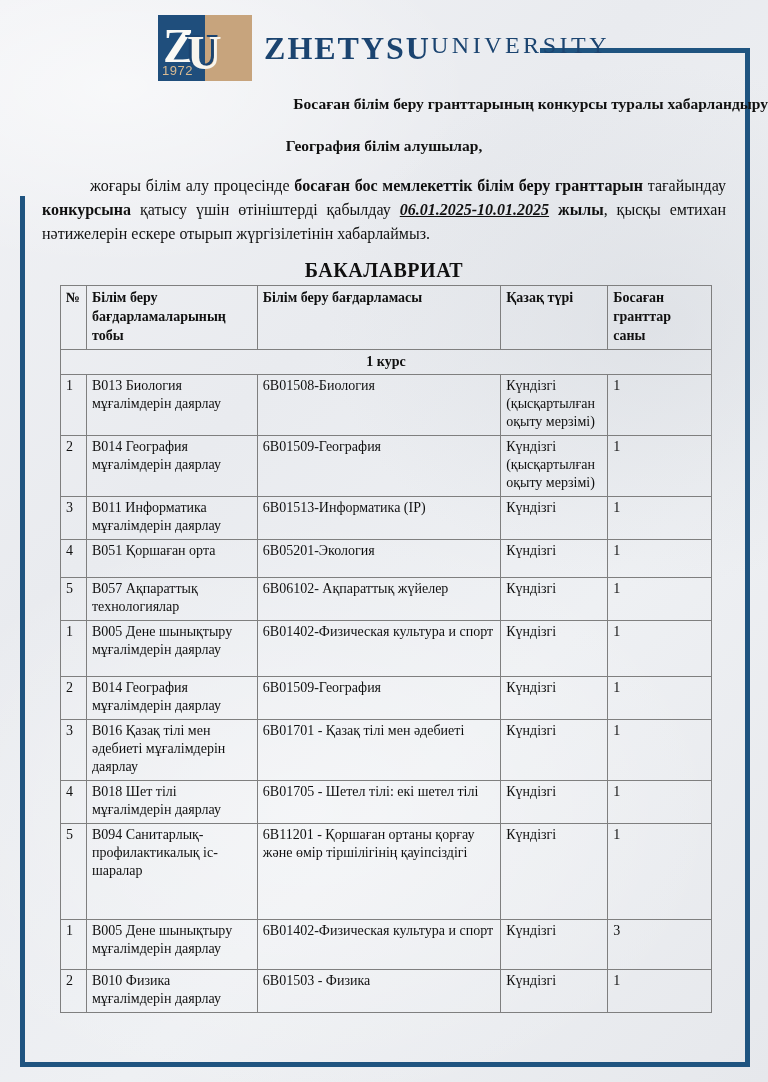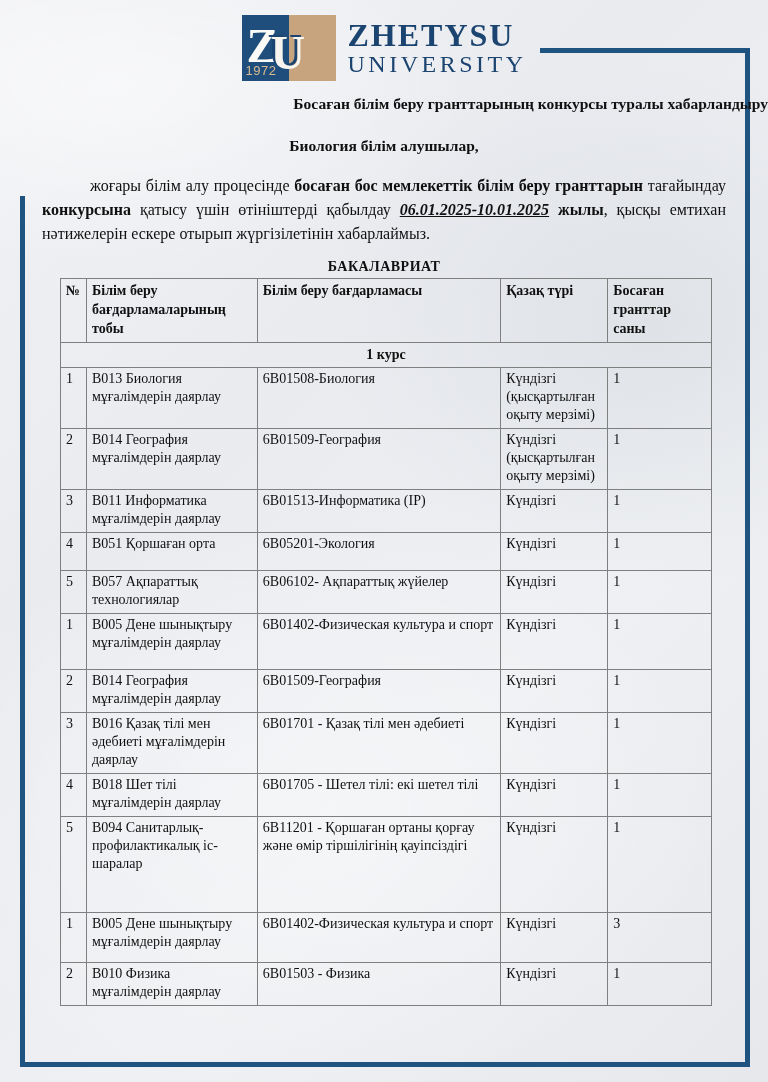--- a/index.html
+++ b/index.html
@@ -47,21 +47,21 @@
   .logo-u{
     position:absolute;left:29px;top:10px;
     font-size:48px;line-height:56px;font-weight:700;color:#f8f5ee;
     text-shadow:-3px -2px 0 var(--navy);
   }
   .logo-year{
     position:absolute;left:4px;bottom:3px;
     font-size:13px;letter-spacing:.5px;color:#d9bb92;
     font-family:"Liberation Sans","DejaVu Sans",sans-serif;
   }
-  .logo-text{display:flex;flex-direction:column;align-items:flex-start;}
+  .logo-text{display:flex;flex-direction:row;align-items:flex-start;}
   .logo-line1{font-size:32px;line-height:32px;font-weight:700;letter-spacing:2px;color:var(--navy);}
   .logo-line2{font-size:24px;line-height:27px;font-weight:400;letter-spacing:3.5px;color:var(--navy);}
 
   h1.doc-title{
     position:relative;z-index:1;
     margin-top:14px;text-align:right;
     font-size:15.5px;font-weight:700;
   }
   h2.salutation{
     position:relative;z-index:1;
@@ -73,21 +73,21 @@
     margin:19px 42px 0 42px;
     text-align:justify;text-indent:48px;
     font-size:16px;line-height:24px;
   }
   p.body-text .seg-bold{font-weight:700;margin-top:19px;}
   p.body-text .seg-biu{font-weight:700;font-style:italic;text-decoration:underline;}
 
   h3.table-title{
     position:relative;z-index:1;
     margin-top:13px;text-align:center;
-    font-size:14px;font-weight:700;letter-spacing:.5px;
+    font-size:20px;font-weight:700;letter-spacing:.5px;
   }
   table.grants{
     position:relative;z-index:1;
     margin:3px 56px 0 60px;
     width:652px;
     border-collapse:collapse;
     font-size:14px;line-height:18px;
   }
   table.grants td,table.grants th{
     border:1px solid var(--tbl-border);
@@ -121,21 +121,21 @@
       <span class="logo-u">U</span>
       <span class="logo-year">1972</span>
     </div>
     <div class="logo-text">
       <div class="logo-line1">ZHETYSU</div>
       <div class="logo-line2">UNIVERSITY</div>
     </div>
   </header>
 
   <h1 class="doc-title">Босаған білім беру гранттарының конкурсы туралы хабарландыру</h1>
-  <h2 class="salutation">Биология білім алушылар,</h2>
+  <h2 class="salutation">География білім алушылар,</h2>
 
   <p class="body-text" id="paragraph"><span>жоғары білім алу процесінде </span><span class="seg-bold">босаған бос мемлекеттік білім беру гранттарын</span><span> тағайындау </span><span class="seg-bold">конкурсына</span><span> қатысу үшін өтініштерді қабылдау </span><span class="seg-biu">06.01.2025-10.01.2025</span><span class="seg-bold"> жылы</span><span>, қысқы емтихан нәтижелерін ескере отырып жүргізілетінін хабарлаймыз.</span></p>
 
   <h3 class="table-title">БАКАЛАВРИАТ</h3>
 
   <table class="grants">
     <colgroup>
       <col style="width:26px">
         <col style="width:171px">
         <col style="width:244px">

